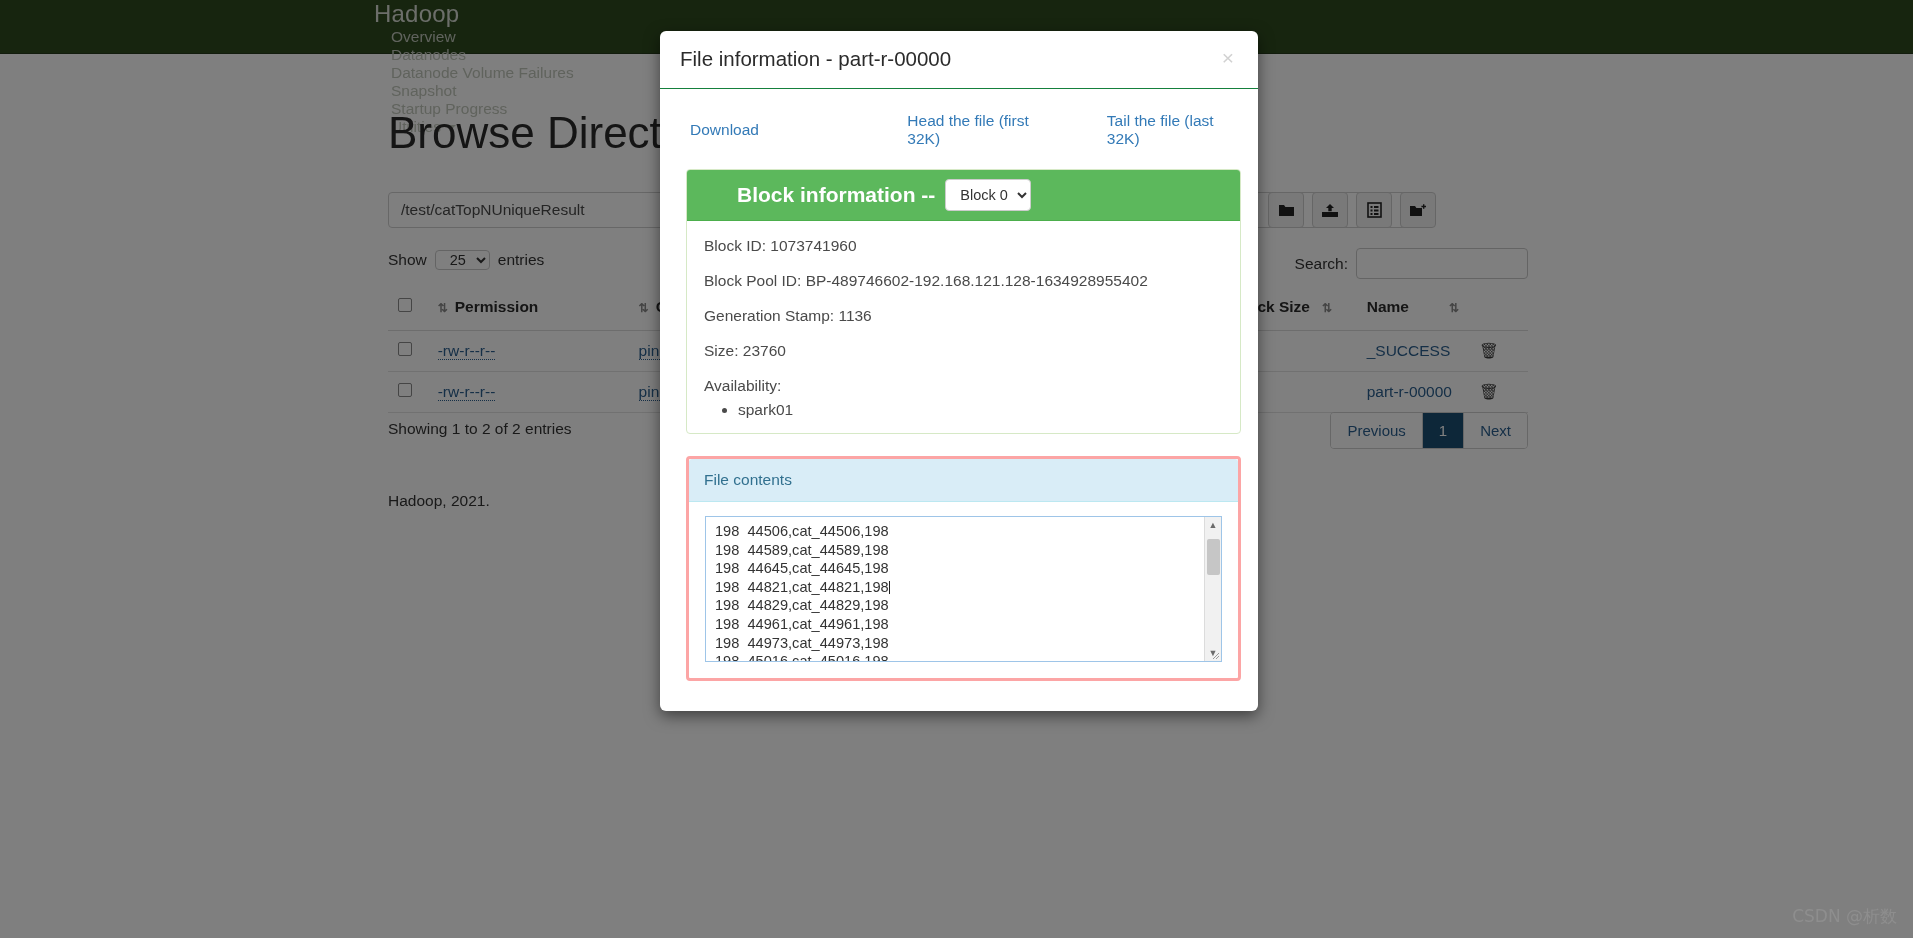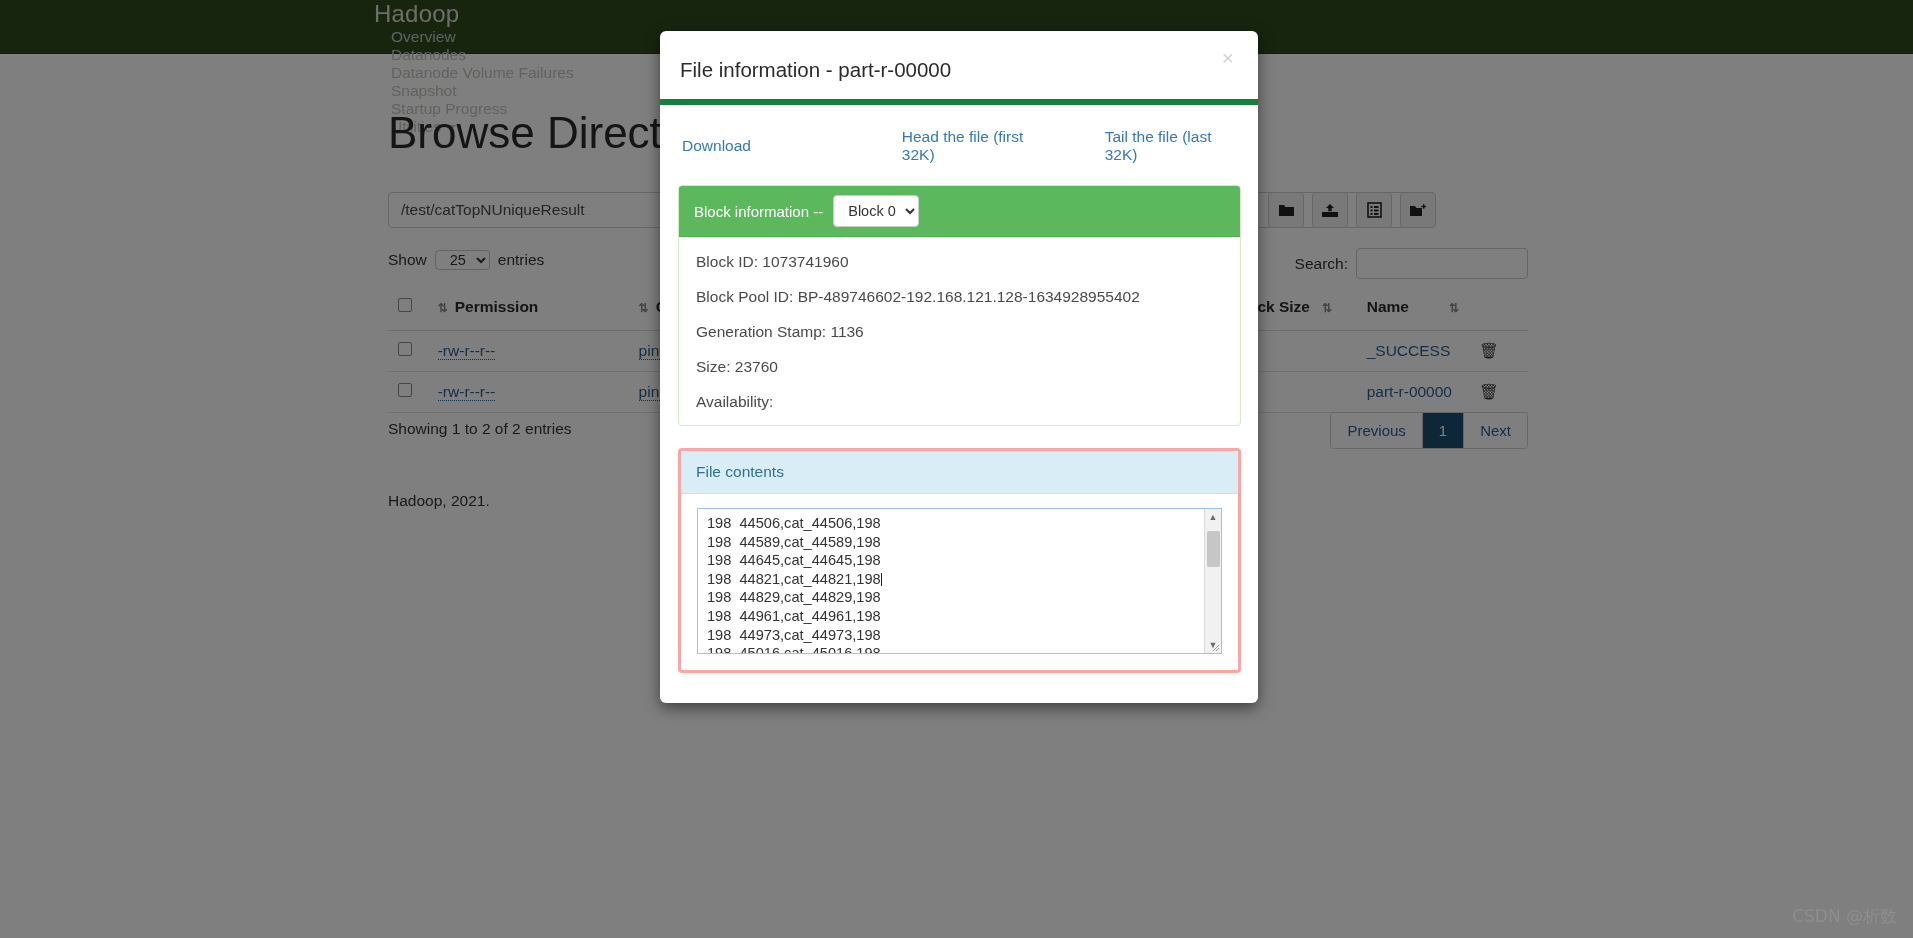--- a/index.html
+++ b/index.html
@@ -147,33 +147,33 @@
   
   .modal {
     position: absolute; left: 660px; top: 31px;
     width: 598px;
     background: #fff;
     border-radius: 6px;
     box-shadow: 0 5px 15px rgba(0,0,0,.5);
   }
   .modal-header {
     position: relative;
-    padding: 27px 20px 17px 20px;
-    border-bottom: 6px solid #15803d;
+    padding: 16px 20px 17px 20px;
+    border-bottom: 1px solid #15803d;
   }
   .modal-title {
     font-size: 20.5px; color: #2b2b2b; font-weight: 400;
   }
   .modal-close {
     position: absolute; right: 18px; top: 15px;
     font-size: 21px; color: #9a9a9a; line-height: 1;
     background: none; border: none; cursor: pointer; opacity: .45;
     font-family: "Liberation Sans", sans-serif;
   }
-  .modal-body { padding: 18px 17px 8px 18px; }
+  .modal-body { padding: 18px 17px 8px 26px; }
 
   .file-actions {
     display: flex; align-items: center;
     padding: 5px 4px 21px 4px;
   }
   .fa-link {
     color: #337ab7; font-size: 15.5px; text-decoration: none; cursor: pointer;
   }
   .fa-sp-1 { width: 164px; }
   .fa-sp-2 { width: 62px; }
@@ -183,21 +183,21 @@
     margin-bottom: 22px; background: #fff;
   }
   .panel-success > .panel-heading {
     background: #5cb85c; border-bottom: 1px solid #4cae4c;
     color: #fff;
     border-radius: 3px 3px 0 0;
     padding: 9px 15px;
     display: flex; align-items: center; gap: 10px;
     min-height: 51px;
   }
-  .panel-heading-title { font-size: 15px; font-weight: normal; }
+  .panel-heading-title { font-size: 21px; font-weight: bold; margin-left: 35px; }
   .block-select {
     height: 32px; border: 1px solid #ccc; border-radius: 4px;
     background: #fff; color: #333; font-size: 14.5px;
     padding: 0 6px 0 10px; min-width: 86px;
     font-family: "Liberation Sans", sans-serif;
   }
   .panel-body { padding: 16px 17px 14px 17px; }
   .info-line { font-size: 15.5px; color: #4a4a4a; margin-bottom: 17px; }
   .info-line:last-child { margin-bottom: 6px; }
   .avail-list { margin: 6px 0 0 0; padding-left: 34px; }
@@ -402,20 +402,23 @@
           <select class="block-select">
             <option>Block 0</option>
           </select>
         </div>
         <div class="panel-body">
           <div class="info-line">Block ID: 1073741960</div>
           <div class="info-line">Block Pool ID: BP-489746602-192.168.121.128-1634928955402</div>
           <div class="info-line">Generation Stamp: 1136</div>
           <div class="info-line">Size: 23760</div>
           <div class="info-line" style="margin-bottom:0">Availability:</div>
+          <ul class="avail-list">
+            <li>spark01</li>
+          </ul>
         </div>
       </div>
 
       <div class="panel panel-info">
         <div class="panel-heading">File contents</div>
         <div class="panel-body">
           <div class="contents-area">
             <pre class="contents-pre"><span>198  44506,cat_44506,198</span>
 <span>198  44589,cat_44589,198</span>
 <span>198  44645,cat_44645,198</span>

